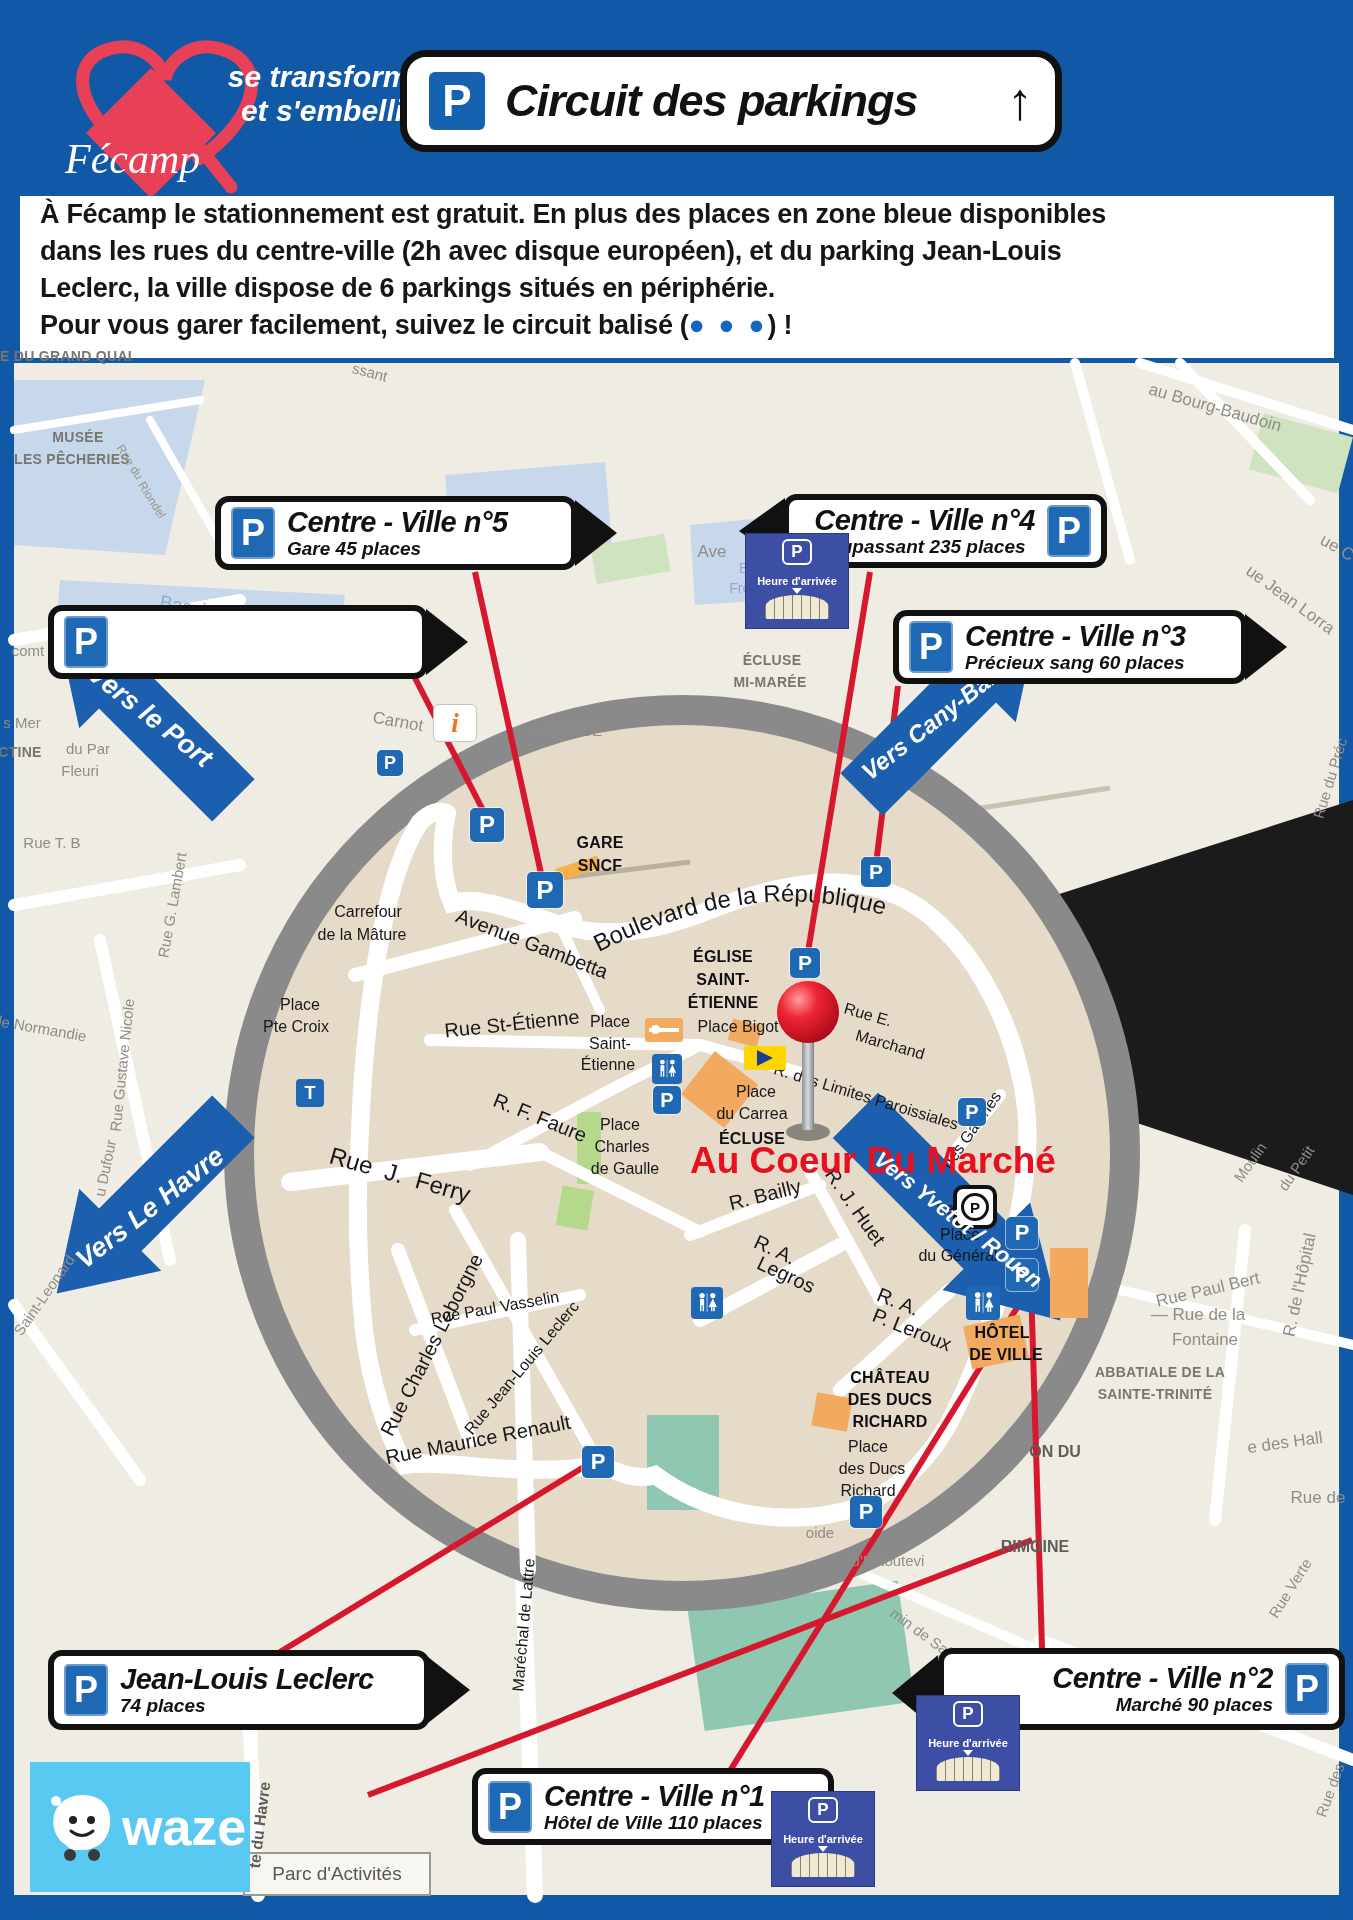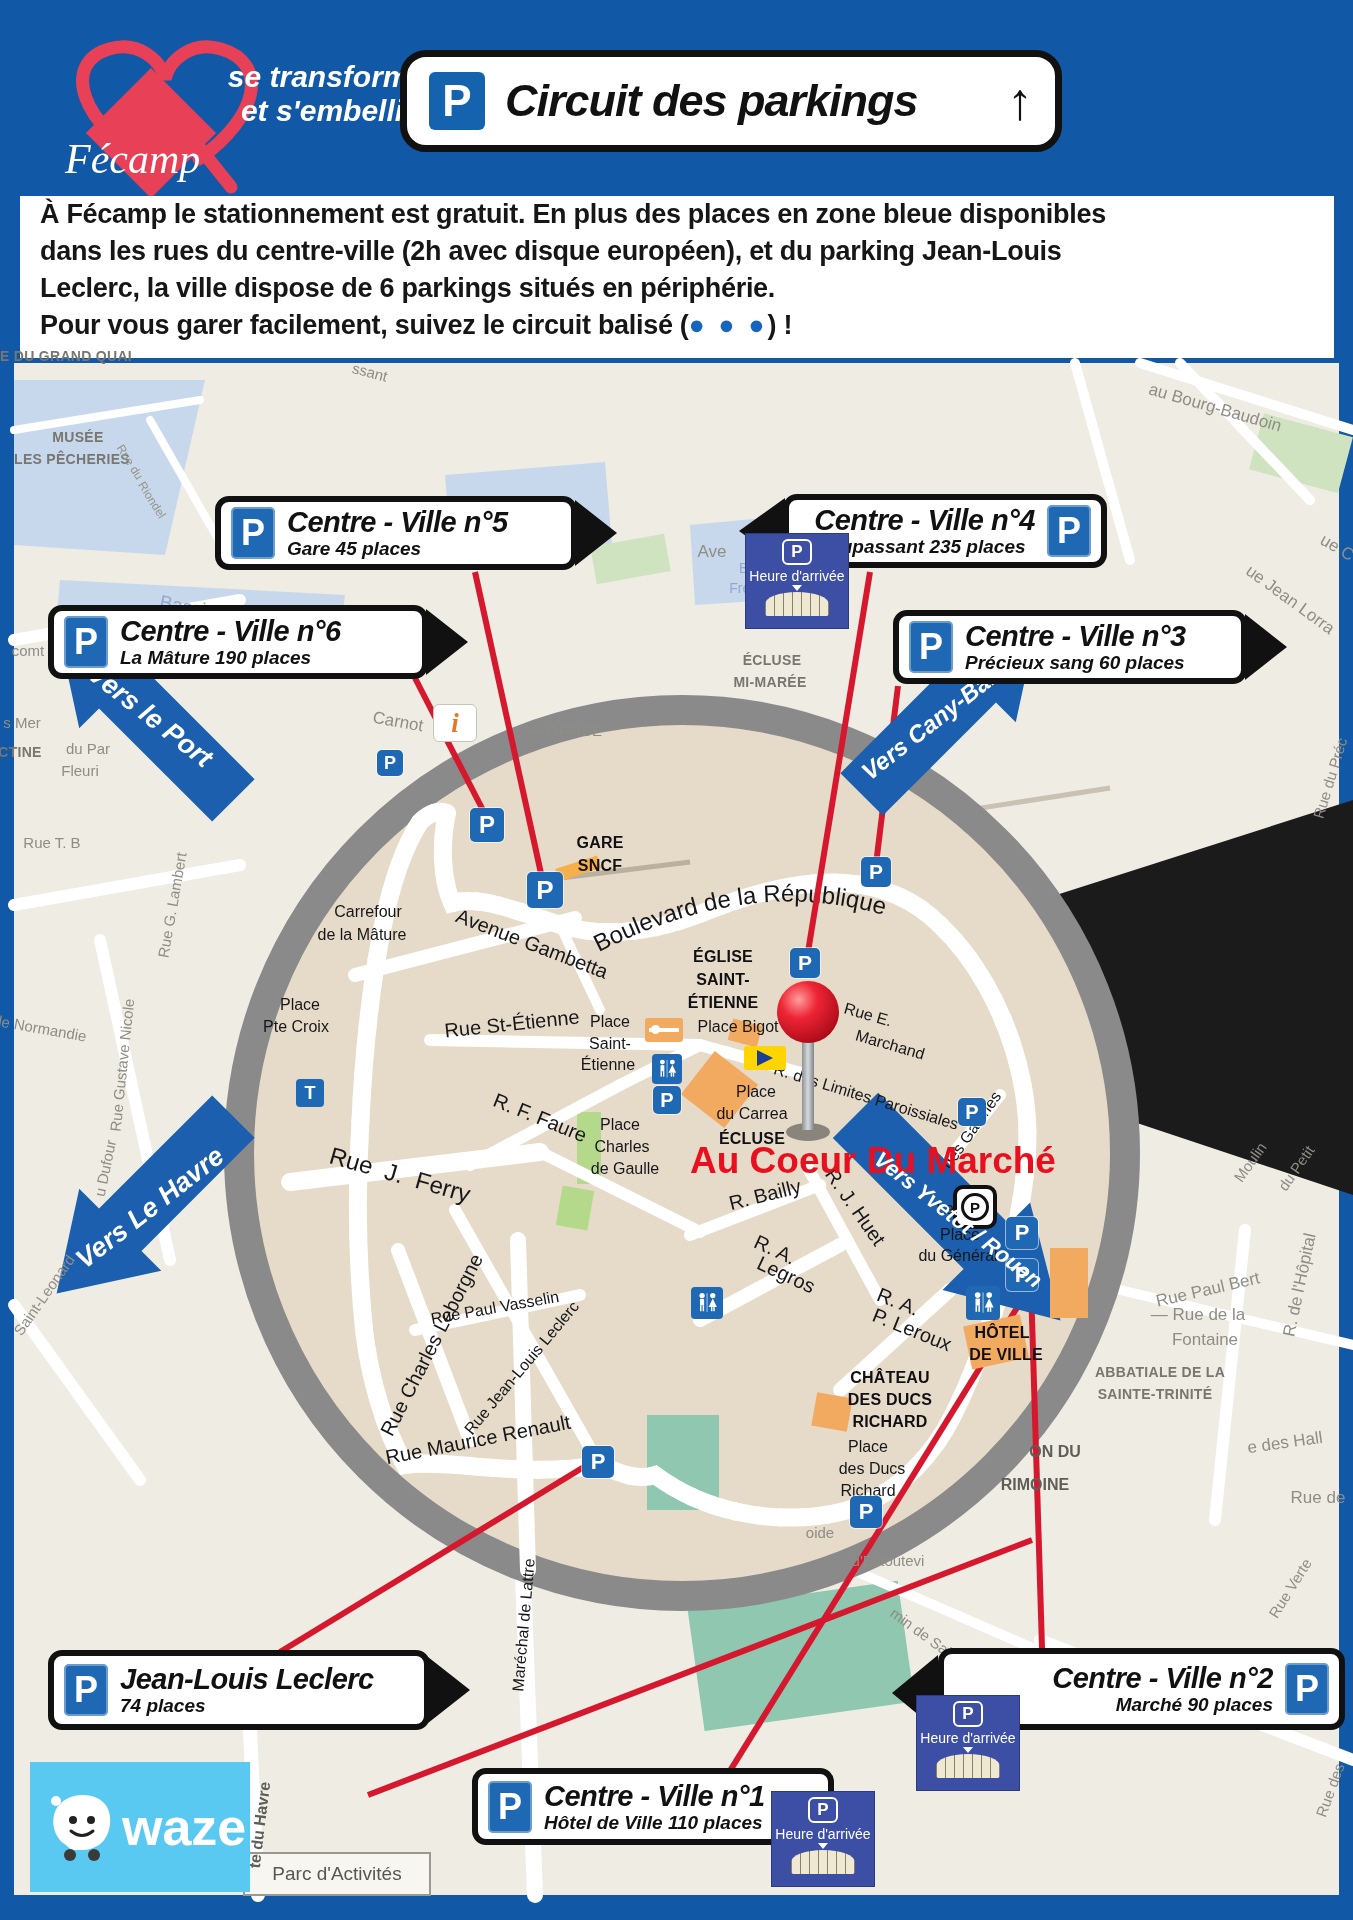--- a/index.html
+++ b/index.html
@@ -55,21 +55,21 @@
   .sign{position:absolute;background:#fff;border:6px solid #111;border-radius:14px;display:flex;align-items:center;padding:3px 10px;gap:12px;z-index:50;}
   .sign .sp{flex:0 0 44px;width:44px;height:52px;background:#1e68b4;border-radius:5px;color:#fff;font-weight:bold;font-size:36px;display:flex;align-items:center;justify-content:center;box-shadow:inset 0 0 0 2px rgba(255,255,255,.35);}
   .sign .tt{font-style:italic;font-weight:bold;font-size:29px;color:#111;line-height:31px;white-space:nowrap;letter-spacing:-0.5px;}
   .sign .st{font-style:italic;font-weight:bold;font-size:19px;color:#111;line-height:21px;white-space:nowrap;}
   .tipR{position:absolute;width:0;height:0;border-top:33px solid transparent;border-bottom:33px solid transparent;border-left:42px solid #111;z-index:49;}
   .tipL{position:absolute;width:0;height:0;border-top:33px solid transparent;border-bottom:33px solid transparent;border-right:46px solid #111;z-index:49;}
 
   
   .disc{position:absolute;width:102px;height:94px;background:#3d4fa4;display:flex;flex-direction:column;align-items:center;z-index:52;box-shadow:0 0 0 1px #2c3a82;}
   .disc .dp{margin-top:5px;width:30px;height:26px;border:2px solid #fff;border-radius:6px;color:#fff;font-weight:bold;font-size:17px;line-height:22px;text-align:center;}
-  .disc .dt{color:#fff;font-size:14px;font-weight:normal;margin-top:3px;white-space:nowrap;}
+  .disc .dt{color:#fff;font-size:11px;font-weight:bold;margin-top:10px;white-space:nowrap;}
   .disc .da{width:0;height:0;border-left:5px solid transparent;border-right:5px solid transparent;border-top:6px solid #fff;margin-top:1px;}
   .disc .dial{width:64px;height:24px;margin-top:1px;background:#efe8d2;border-radius:64px 64px 8px 8px / 24px 24px 4px 4px;background-image:repeating-linear-gradient(90deg,#8a8265 0 1px,transparent 1px 9px);}
 
   
   .dirtxt{position:absolute;color:#fff;font-weight:bold;font-style:italic;white-space:nowrap;transform:translate(-50%,-50%) rotate(var(--r,0deg));z-index:48;}
 
   #aucoeur{position:absolute;left:690px;top:1140px;font-weight:bold;font-size:37px;color:#e8101e;letter-spacing:0px;z-index:44;white-space:nowrap;}
 
   
   #waze{position:absolute;left:30px;top:1762px;width:220px;height:130px;background:#59c9f2;z-index:53;display:flex;align-items:center;padding-left:14px;}
@@ -204,21 +204,21 @@
       <div class="ml g" style="left: 1250px; top: 1162px; --r: -55deg;">Moulin</div>
       <div class="ml g" style="left: 1296px; top: 1168px; --r: -55deg;">du Petit</div>
       <div class="ml g2" style="left: 1285px; top: 1443px; --r: -8deg;">e des Hall</div>
       <div class="ml g2" style="left: 1318px; top: 1498px; --r: 0deg;">Rue de</div>
       <div class="ml g" style="left: 1290px; top: 1588px; --r: -58deg;">Rue Verte</div>
       <div class="ml g" style="left: 888px; top: 1560px; --r: 0deg;">d'Estoutevi</div>
       <div class="ml g" style="left: 820px; top: 1532px; --r: 0deg;">oide</div>
       <div class="ml g" style="left: 928px; top: 1637px; --r: 36deg;">min de Saint-</div>
       <div class="ml g" style="left: 1330px; top: 1790px; --r: -70deg;">Rue des</div>
       <div class="ml gb2" style="left: 1055px; top: 1452px; --r: 0deg;">ON DU</div>
-      <div class="ml gb2" style="left: 1035px; top: 1485px; --r: 0deg;">RIMOINE</div>
+      <div class="ml gb2" style="left: 1035px; top: 1547px; --r: 0deg;">RIMOINE</div>
       <div class="ml gb2" style="left: 260px; top: 1825px; --r: -83deg;">te du Havre</div>
       <div class="ml bb" style="left: 600px; top: 843px; --r: 0deg;">GARE</div>
       <div class="ml bb" style="left: 600px; top: 866px; --r: 0deg;">SNCF</div>
       <div class="ml b" style="left: 368px; top: 912px; --r: 0deg;">Carrefour</div>
       <div class="ml b" style="left: 362px; top: 935px; --r: 0deg;">de la Mâture</div>
       <div class="ml b2" style="left: 532px; top: 944px; --r: 21deg;">Avenue Gambetta</div>
       <div class="ml b" style="left: 300px; top: 1005px; --r: 0deg;">Place</div>
       <div class="ml b" style="left: 296px; top: 1027px; --r: 0deg;">Pte Croix</div>
       <div class="ml b2" style="left: 512px; top: 1024px; --r: -6deg;">Rue St-Étienne</div>
       <div class="ml b" style="left: 610px; top: 1022px; --r: 0deg;">Place</div>
@@ -389,24 +389,20 @@
     <div class="sp">P</div>
     <div>
         <div class="tt">Centre - Ville n°4</div>
          <div class="st">Maupassant 235 places</div>
       </div>
   </div>
   <div class="tipL" style="left:739px;top:498px"></div>
 
   <div class="sign" style="left:48px;top:605px;width:380px;height:74px">
     <div class="sp">P</div>
-    <div>
-        <div class="tt">Centre - Ville n°6</div>
-         <div class="st">La Mâture 190 places</div>
-      </div>
   </div>
   <div class="tipR" style="left:426px;top:609px"></div>
 
   <div class="sign" style="left:893px;top:610px;width:354px;height:74px">
     <div class="sp">P</div>
     <div>
         <div class="tt">Centre - Ville n°3</div>
          <div class="st">Précieux sang 60 places</div>
       </div>
   </div>

